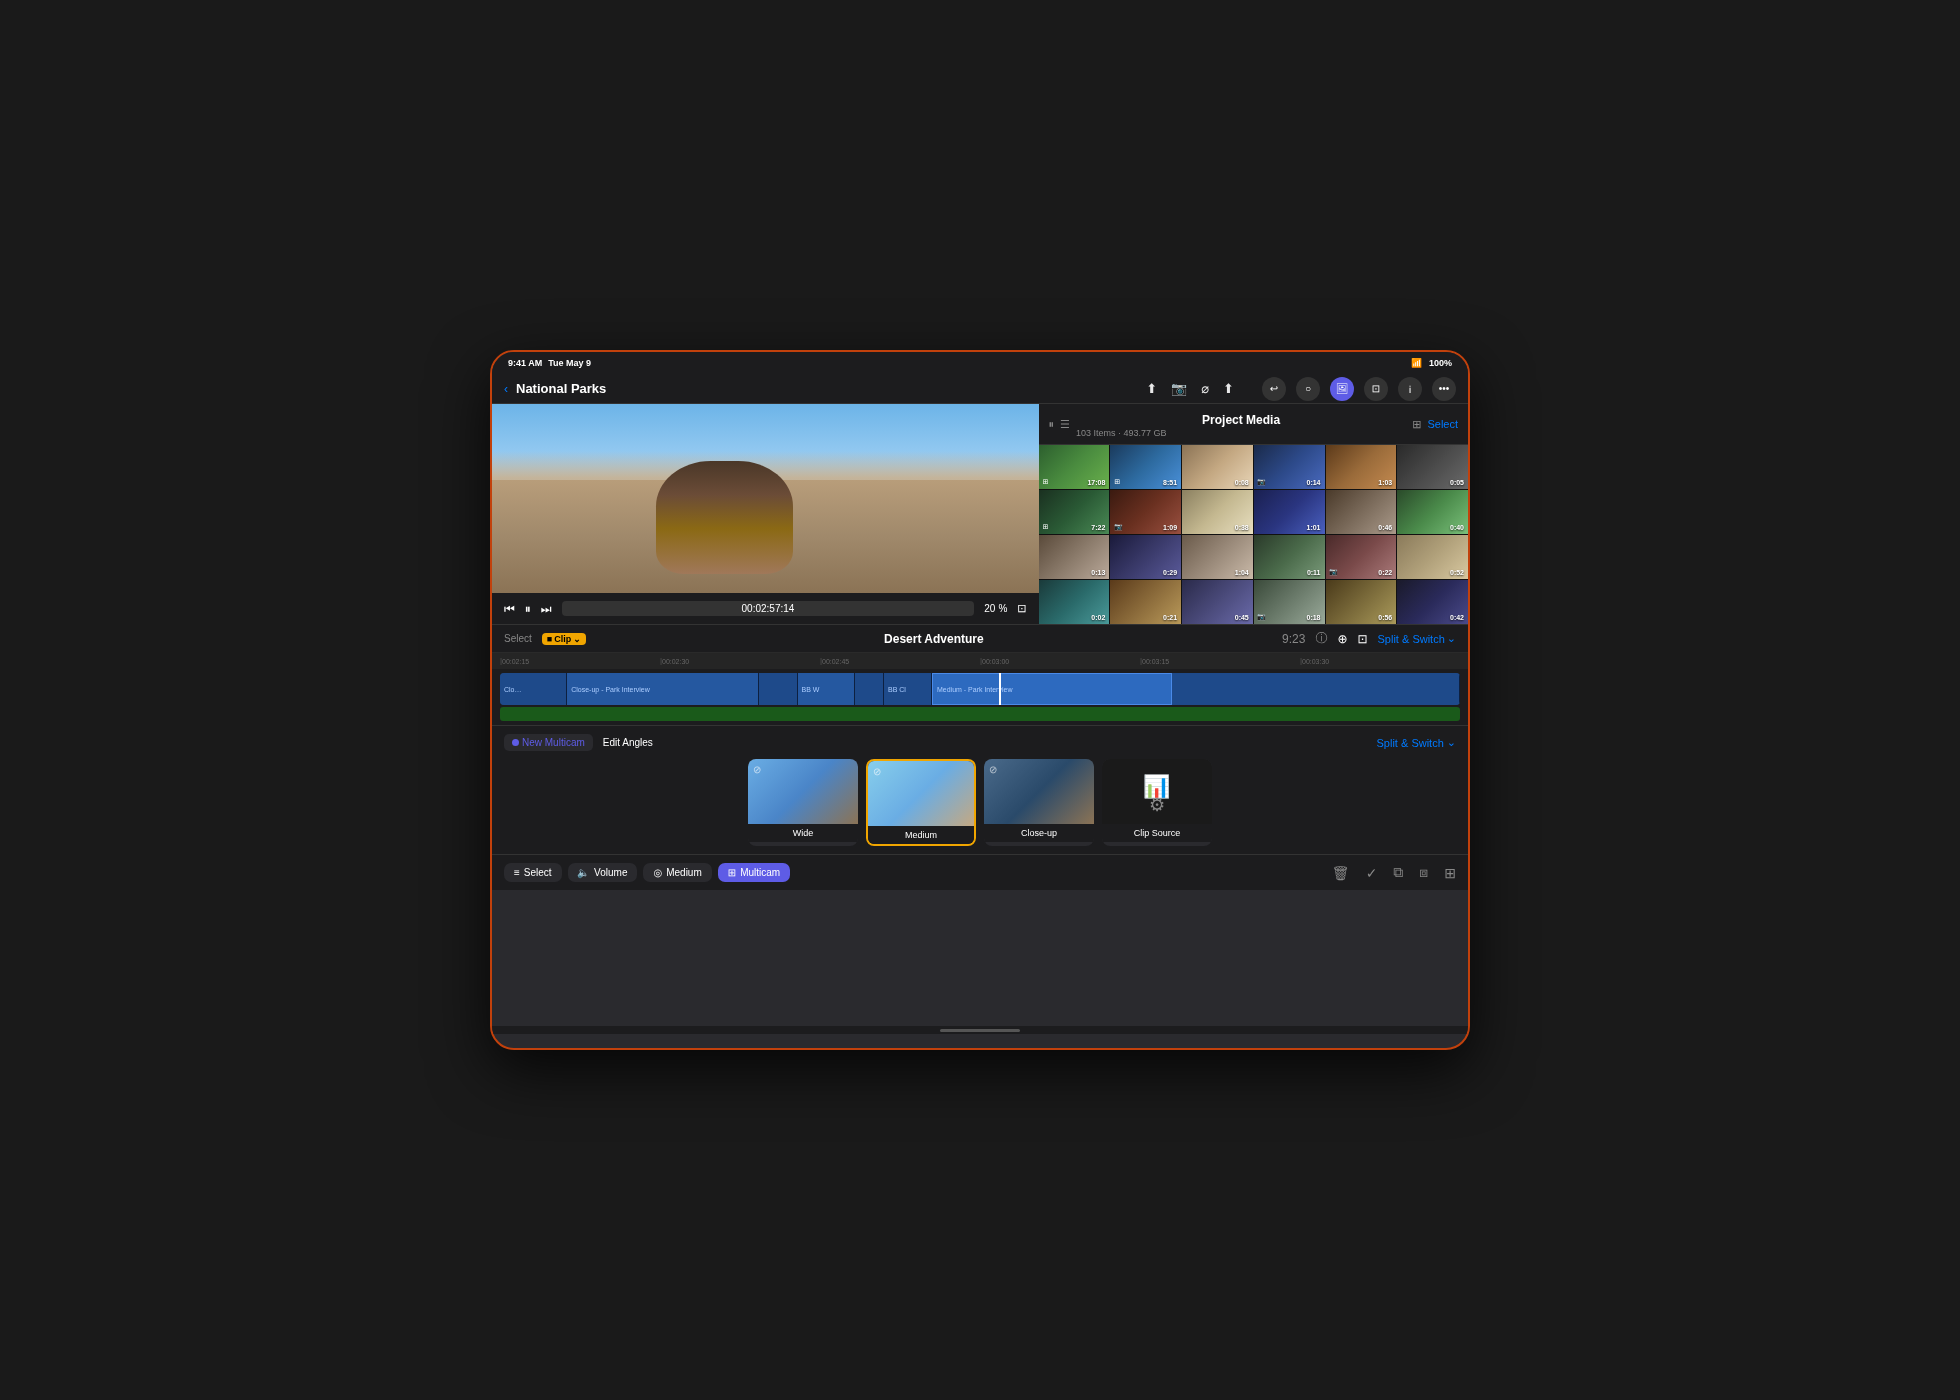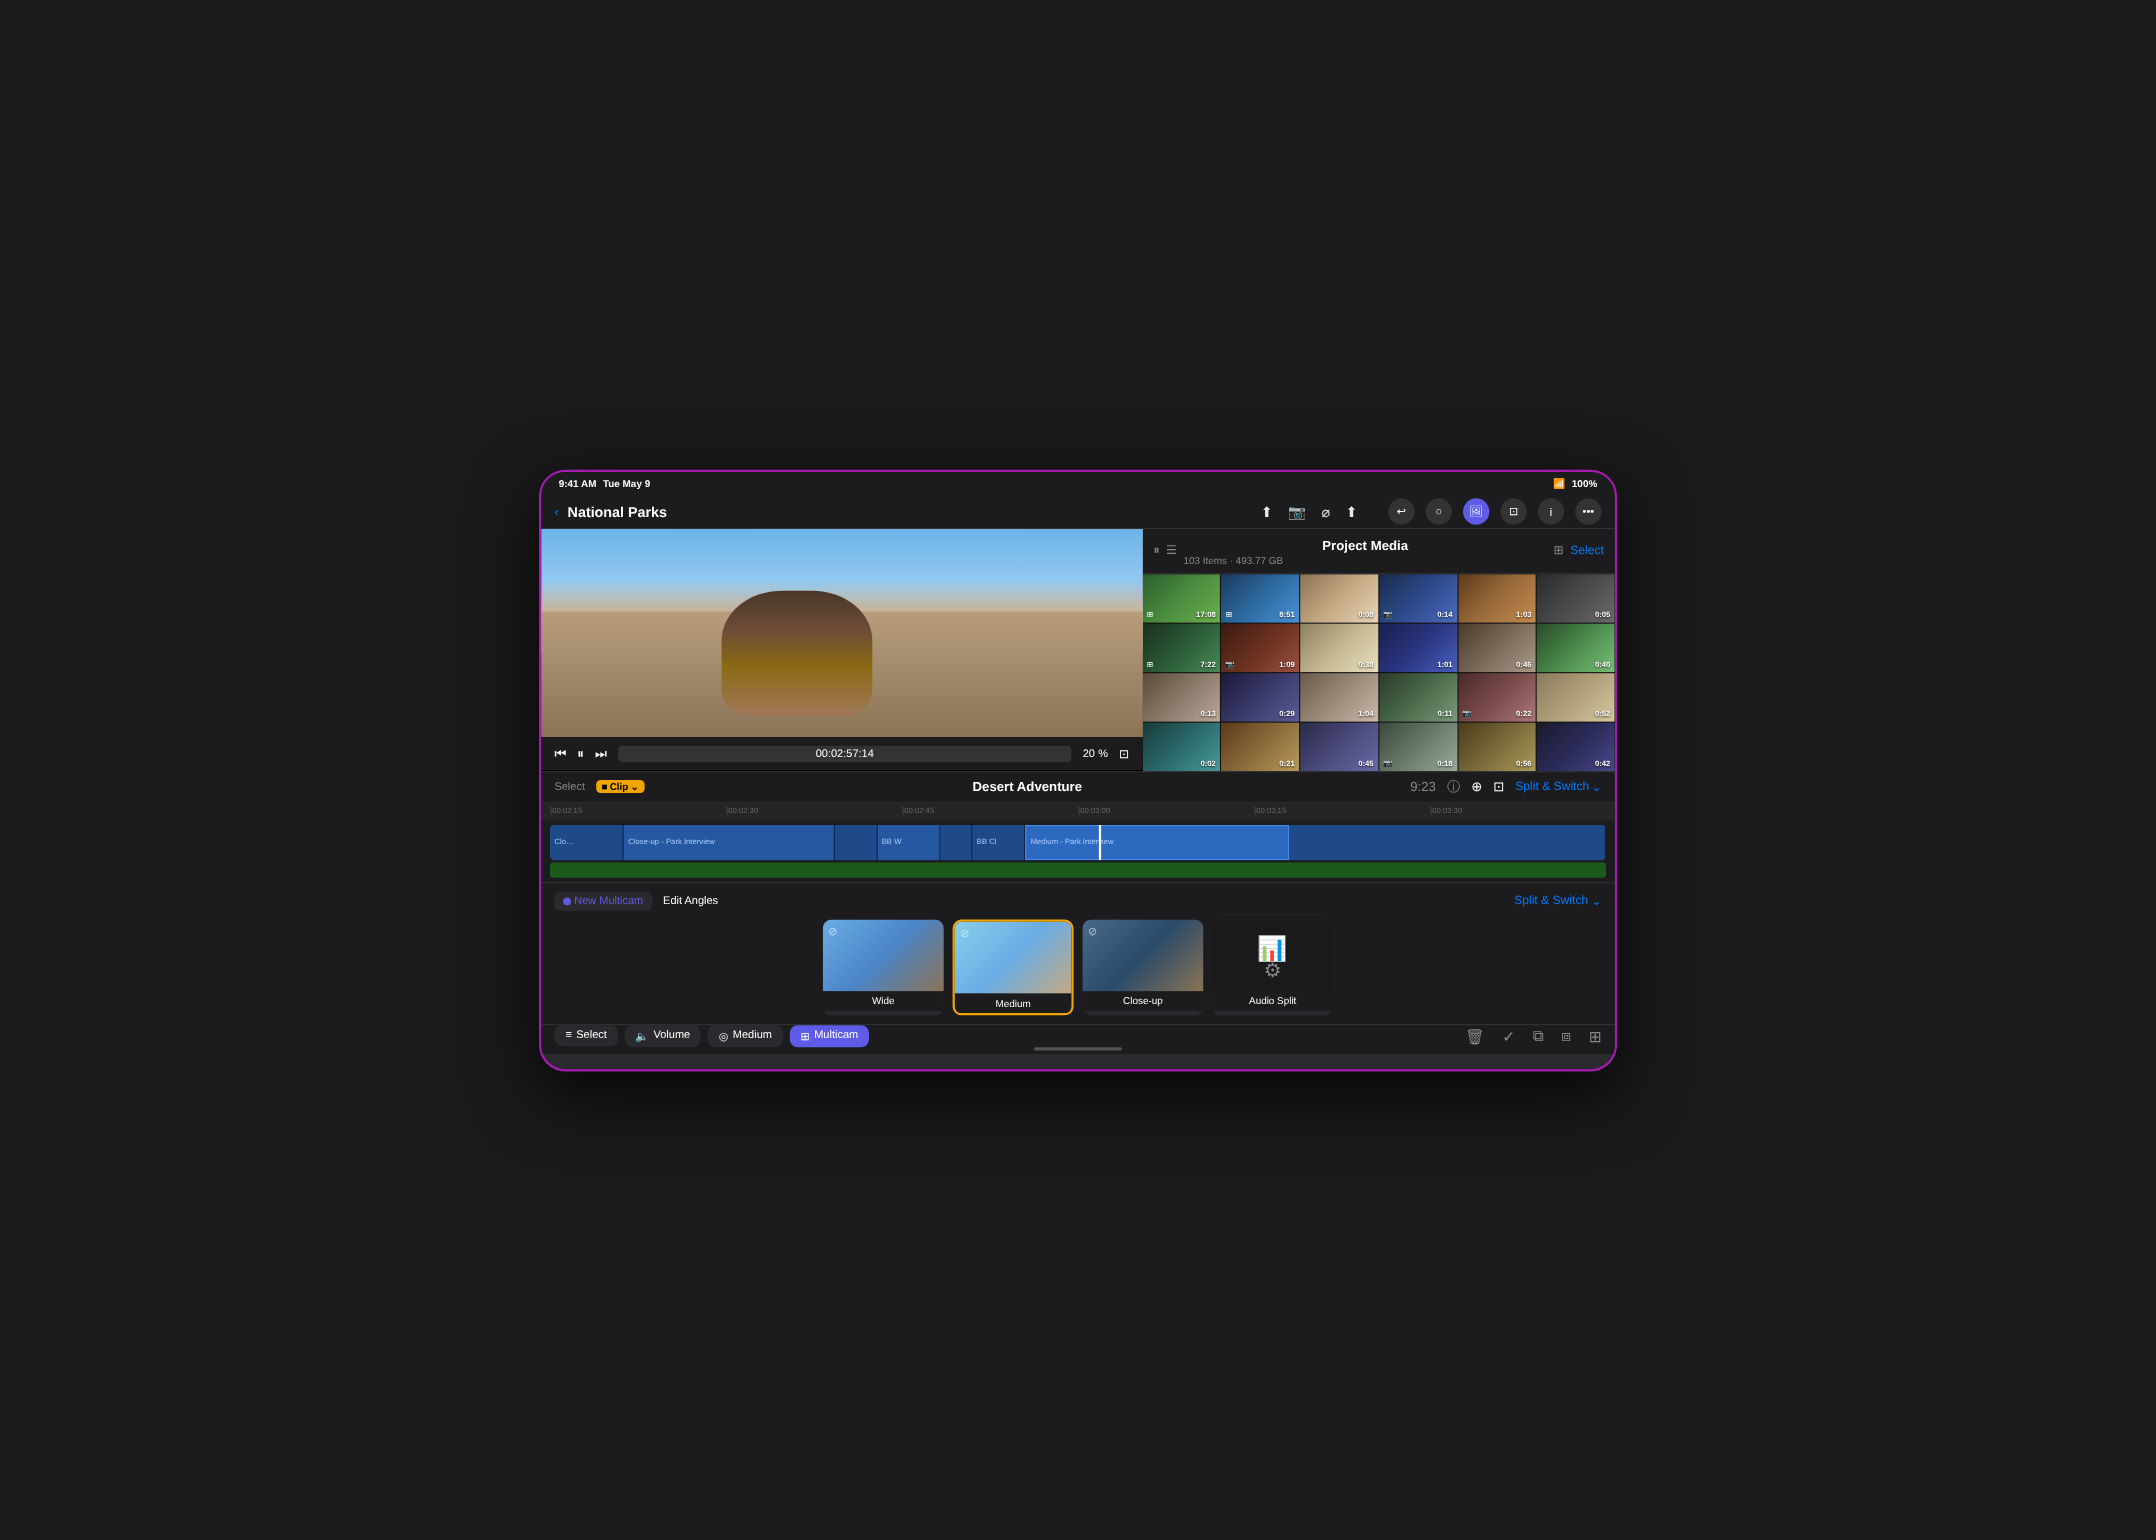--- a/index.html
+++ b/index.html
@@ -7,26 +7,26 @@
       background: #1a1a1a;
       display: flex;
       justify-content: center;
       align-items: center;
       min-height: 100vh;
       font-family: -apple-system, BlinkMacSystemFont, 'SF Pro Display', 'Helvetica Neue', sans-serif;
     }
 
     .ipad-frame {
       width: 980px;
-      height: 547px;
+      height: 700px;
       background: #2a2a2e;
       border-radius: 24px;
       overflow: hidden;
       position: relative;
-      border: 2px solid #a21caf;
+      border: 2px solid #c2410c;
       box-shadow: 0 20px 60px rgba(0,0,0,0.8);
     }
 
     
     .status-bar {
       background: #1c1c1e;
       height: 22px;
       display: flex;
       align-items: center;
       justify-content: space-between;
@@ -845,21 +845,21 @@
             <span class="angle-disabled-icon">⊘</span>
           </div>
           <div class="angle-label">Close-up</div>
         </div>
 
         <div class="angle-card">
           <div class="angle-thumb angle-thumb-audio">
             <span class="angle-audio-icon">📊</span>
             <span class="angle-settings-icon">⚙</span>
           </div>
-          <div class="angle-label">Audio Split</div>
+          <div class="angle-label">Clip Source</div>
         </div>
       </div>
     </div>
 
     <div class="bottom-toolbar">
       <button class="tool-btn">
         <span class="tool-icon">≡</span>
         <span>Select</span>
       </button>
       <button class="tool-btn">

